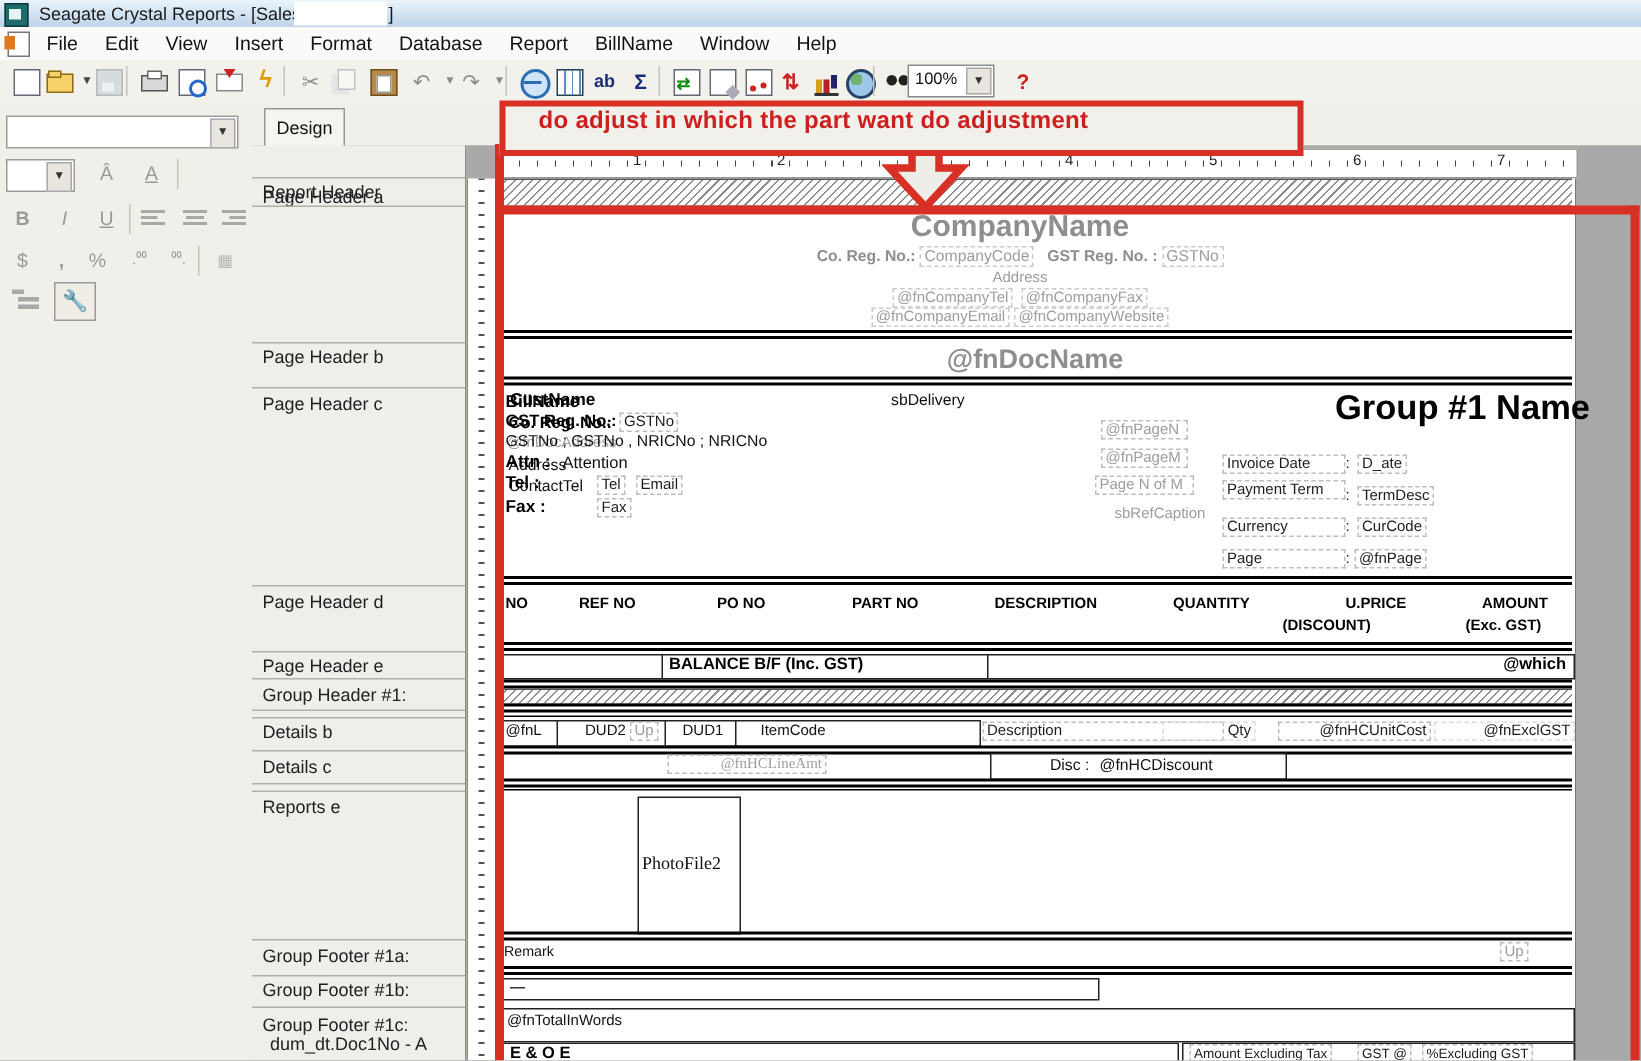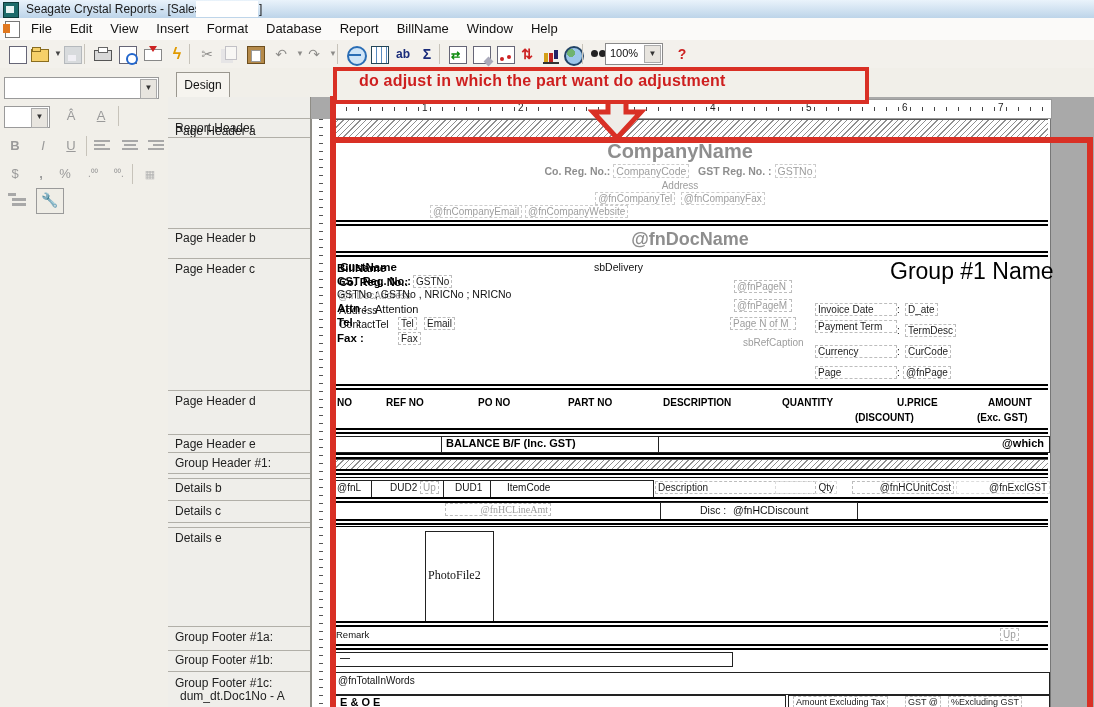--- a/index.html
+++ b/index.html
@@ -298,21 +298,21 @@
   <div class="abs seccol"></div>
   <span class="seclabel" style="left:175px;top:121px">Report Header</span>
   <span class="seclabel" style="left:175px;top:124px">Page Header a</span>
   <span class="seclabel" style="left:175px;top:231px">Page Header b</span>
   <span class="seclabel" style="left:175px;top:262px">Page Header c</span>
   <span class="seclabel" style="left:175px;top:394px">Page Header d</span>
   <span class="seclabel" style="left:175px;top:437px">Page Header e</span>
   <span class="seclabel" style="left:175px;top:456px">Group Header #1:</span>
   <span class="seclabel" style="left:175px;top:481px">Details b</span>
   <span class="seclabel" style="left:175px;top:504px">Details c</span>
-  <span class="seclabel" style="left:175px;top:531px">Details e</span>
+  <span class="seclabel" style="left:175px;top:531px">Reports e</span>
   <span class="seclabel" style="left:175px;top:630px">Group Footer #1a:</span>
   <span class="seclabel" style="left:175px;top:653px">Group Footer #1b:</span>
   <span class="seclabel" style="left:175px;top:676px">Group Footer #1c:</span>
   <span class="seclabel" style="left:180px;top:689px">dum_dt.Doc1No - A</span>
   <div class="secline" style="top:118px"></div>
     <div class="secline" style="top:137px"></div>
   <div class="secline" style="top:228px"></div>
     <div class="secline" style="top:258px"></div>
   <div class="secline" style="top:390px"></div>
     <div class="secline" style="top:434px"></div>
@@ -333,21 +333,21 @@
     <span class="gr" style="font-weight:bold">Co. Reg. No.:</span>
     <span class="fg" style="border:1px dashed #ccc;padding:0 2px">CompanyCode</span>&nbsp;&nbsp;
     <span class="gr" style="font-weight:bold">GST Reg. No. :</span>
     <span class="fg" style="border:1px dashed #ccc;padding:0 2px">GSTNo</span>
   </div>
   <div class="txt fg" style="left:430px;top:180px;width:500px;text-align:center;font-size:10px">Address</div>
   <div class="txt" style="left:430px;top:193px;width:500px;text-align:center;font-size:10px">
     <span class="fg" style="border:1px dashed #ccc;padding:0 2px">@fnCompanyTel</span>&nbsp;
     <span class="fg" style="border:1px dashed #ccc;padding:0 2px">@fnCompanyFax</span>
   </div>
-  <div class="txt" style="left:430px;top:206px;width:500px;font-size:10px">
+  <div class="txt" style="left:430px;top:206px;width:500px;text-align:center;font-size:10px">
     <span class="fg" style="border:1px dashed #ccc;padding:0 2px">@fnCompanyEmail</span>
     <span class="fg" style="border:1px dashed #ccc;padding:0 2px">@fnCompanyWebsite</span>
   </div>
   <div class="dl" style="top:220px"></div>
 
   <div class="txt gr" style="left:430px;top:229px;width:520px;text-align:center;font-size:18px;font-weight:bold">@fnDocName</div>
   <div class="dl" style="top:251px"></div>
 
   <span class="txt bb" style="left:340px;top:261px;font-size:11.5px">CustName</span>
   <span class="txt bb" style="left:337px;top:262px;font-size:11.5px">BillName</span>
@@ -378,21 +378,21 @@
   <span class="fd" style="left:815px;top:320px;width:76px">Payment Term</span>
   <span class="txt" style="left:897px;top:325px;font-size:10px">:</span>
   <span class="fd" style="left:905px;top:324px">TermDesc</span>
   <span class="fd" style="left:815px;top:345px;width:76px">Currency</span>
   <span class="txt" style="left:897px;top:346px;font-size:10px">:</span>
   <span class="fd" style="left:905px;top:345px">CurCode</span>
   <span class="fd" style="left:815px;top:366px;width:76px">Page</span>
   <span class="txt" style="left:897px;top:367px;font-size:10px">:</span>
   <span class="fd" style="left:903px;top:366px">@fnPage</span>
 
-  <span class="txt bb" style="left:890px;top:258px;font-size:23px;font-weight:normal">Group #1 Name</span>
+  <span class="txt bb" style="left:890px;top:258px;font-size:23px;font-weight:bold">Group #1 Name</span>
   <div class="dl" style="top:384px"></div>
 
   <span class="txt bb" style="left:337px;top:397px;font-size:10px">NO</span>
   <span class="txt bb" style="left:386px;top:397px;font-size:10px">REF NO</span>
   <span class="txt bb" style="left:478px;top:397px;font-size:10px">PO NO</span>
   <span class="txt bb" style="left:568px;top:397px;font-size:10px">PART NO</span>
   <span class="txt bb" style="left:663px;top:397px;font-size:10px">DESCRIPTION</span>
   <span class="txt bb" style="left:782px;top:397px;font-size:10px">QUANTITY</span>
   <span class="txt bb" style="left:897px;top:397px;font-size:10px">U.PRICE</span>
   <span class="txt bb" style="left:988px;top:397px;font-size:10px">AMOUNT</span>

